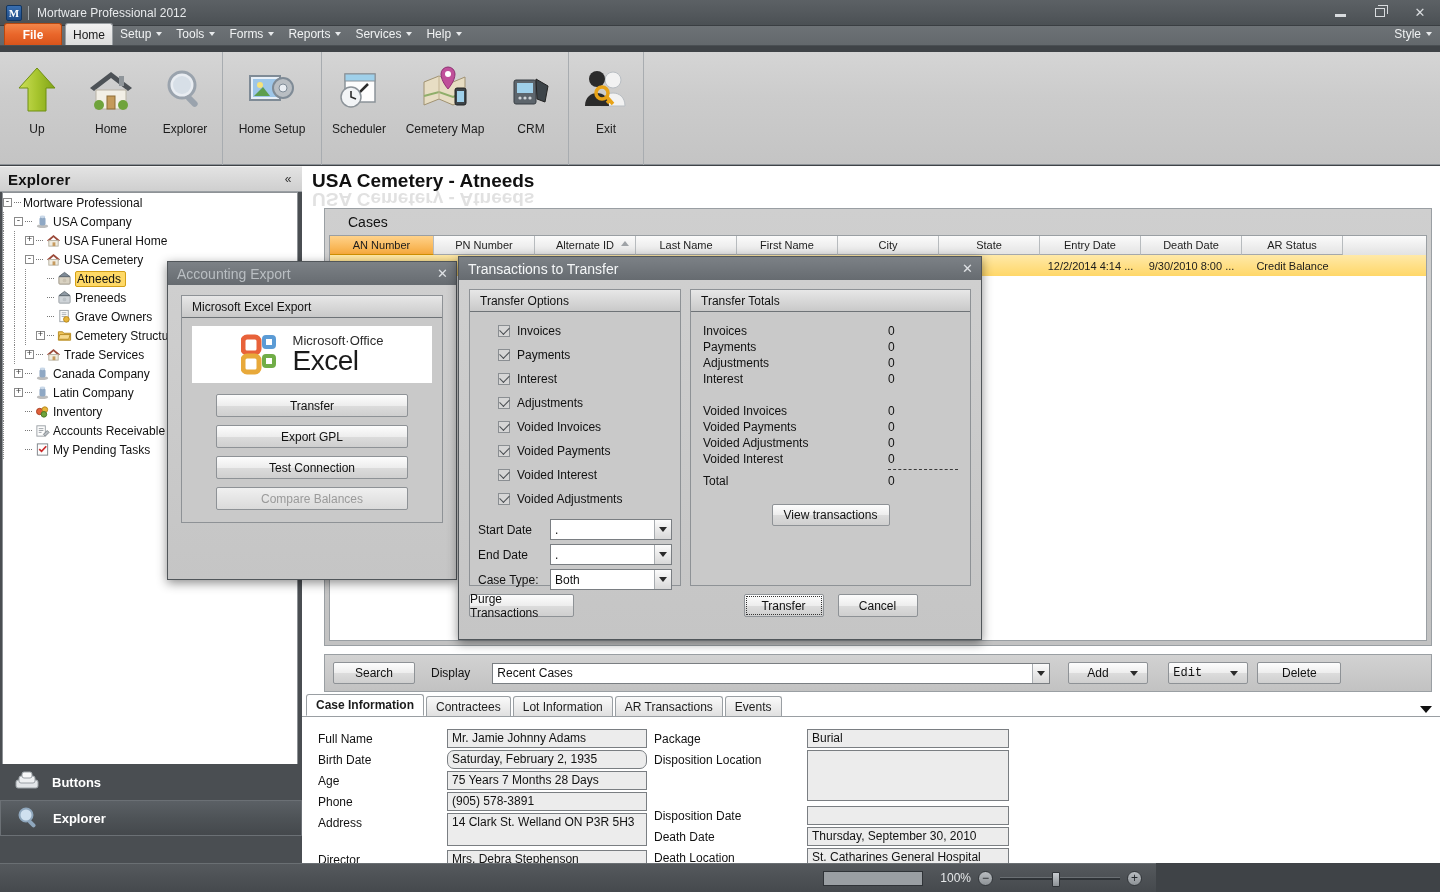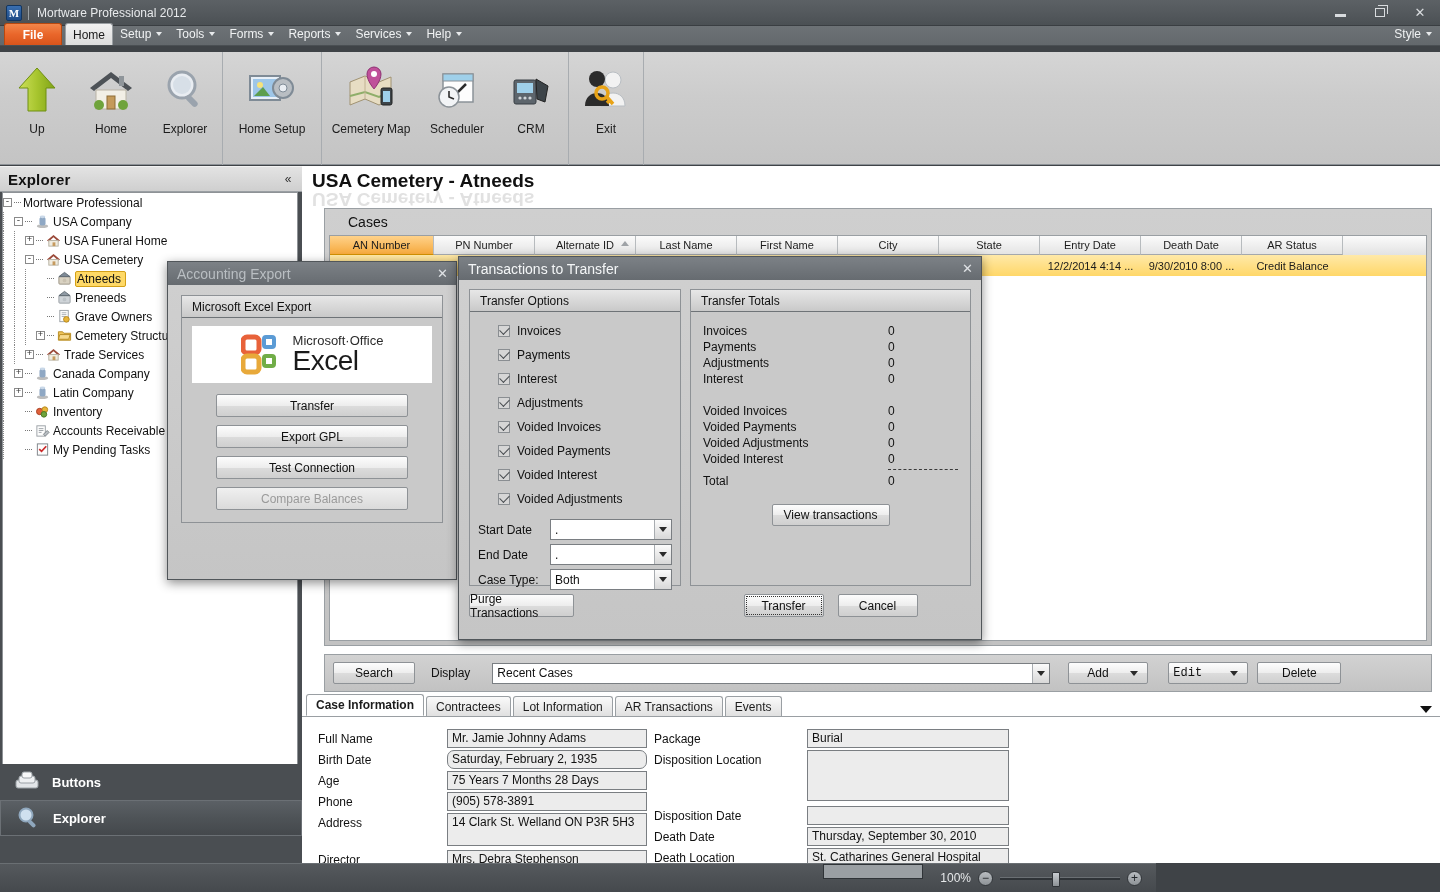--- a/index.html
+++ b/index.html
@@ -207,21 +207,21 @@
   .flabel { position:absolute; font-size:12px; color:#111; }
   .fbox {
     position:absolute; background:#ececec; border:1px solid #7a7e82;
     font-size:12px; color:#111; padding:1px 4px; display:flex; align-items:flex-start;
   }
 
   
   .statusbar {
     position:absolute; left:0; top:863px; width:1156px; height:29px;
     background: linear-gradient(to bottom,#55595d,#45494d);
-    border-top:1px solid #6a6f73; display:flex; 
+    border-top:1px solid #6a6f73; display:flex; align-items:center;
   }
   .status-progress {
     margin-left:auto; width:100px; height:15px; background:#9a9fa3;
     border:1px solid #2f3337;
   }
   .zoom-wrap { display:flex; align-items:center; gap:7px; margin:0 14px 0 14px; }
   .zoom-pct { color:#e6e8ea; font-size:12px; width:34px; text-align:right; }
   .zcircle { width:15px;height:15px;border-radius:50%;
     background: linear-gradient(to bottom,#b9bdc1,#8d9296); border:1px solid #33373b;
     display:flex;align-items:center;justify-content:center;color:#22262a;font-size:12px;line-height:11px;}
@@ -376,45 +376,45 @@
             <path d="M8 30 L17 21 L24 30 Z" fill="#5c9e4e"></path>
             <circle cx="37" cy="22" r="10" fill="#b9bec3" stroke="#7f8b96" stroke-width="2"></circle>
             <circle cx="37" cy="22" r="4" fill="#e9edf2" stroke="#7f8b96"></circle>
           </svg>
         </div>
         <div class="rlabel">Home Setup</div>
       </div>
     </div>
 
     <div class="rgroup">
+      <div class="rbtn">
+        <div class="ricon">
+          <svg width="48" height="48" viewBox="0 0 48 48">
+            <rect x="10" y="8" width="30" height="28" fill="#fdfdfd" stroke="#8b9298" stroke-width="1.5"></rect>
+            <rect x="10" y="8" width="30" height="7" fill="#9fd0ea" stroke="#8b9298"></rect>
+            <path d="M17 24 L22 29 L33 18" stroke="#2c2c2c" stroke-width="2.5" fill="none"></path>
+            <circle cx="16" cy="31" r="10" fill="#f2f4f6" stroke="#8b9298" stroke-width="1.5"></circle>
+            <path d="M16 25 L16 31 L21 33" stroke="#2c2c2c" stroke-width="1.6" fill="none"></path>
+          </svg>
+        </div>
+        <div class="rlabel">Scheduler</div>
+      </div>
       <div class="rbtn wide">
         <div class="ricon">
           <svg width="52" height="48" viewBox="0 0 52 48">
             <path d="M5 16 L20 10 L34 16 L46 11 L46 34 L34 39 L20 33 L5 39 Z" fill="#e7ddc3" stroke="#a09272"></path>
             <path d="M5 30 L20 26 L34 31 L46 26" stroke="#8fae6a" fill="none" stroke-width="2"></path>
             <path d="M20 10 L20 33" stroke="#c2b392" fill="none"></path>
             <path d="M22 8 a7 7 0 1 1 14 0 c0 7 -7 15 -7 15 s-7 -8 -7 -15 z" fill="#c0509a" stroke="#8e2f72"></path>
             <circle cx="29" cy="8" r="3" fill="#fff"></circle>
             <rect x="36" y="22" width="11" height="17" rx="2" fill="#3d4449" stroke="#222"></rect>
             <rect x="38" y="25" width="7" height="11" fill="#9fd0ea"></rect>
           </svg>
         </div>
         <div class="rlabel">Cemetery Map</div>
-      </div>
-      <div class="rbtn">
-        <div class="ricon">
-          <svg width="48" height="48" viewBox="0 0 48 48">
-            <rect x="10" y="8" width="30" height="28" fill="#fdfdfd" stroke="#8b9298" stroke-width="1.5"></rect>
-            <rect x="10" y="8" width="30" height="7" fill="#9fd0ea" stroke="#8b9298"></rect>
-            <path d="M17 24 L22 29 L33 18" stroke="#2c2c2c" stroke-width="2.5" fill="none"></path>
-            <circle cx="16" cy="31" r="10" fill="#f2f4f6" stroke="#8b9298" stroke-width="1.5"></circle>
-            <path d="M16 25 L16 31 L21 33" stroke="#2c2c2c" stroke-width="1.6" fill="none"></path>
-          </svg>
-        </div>
-        <div class="rlabel">Scheduler</div>
       </div>
       <div class="rbtn">
         <div class="ricon">
           <svg width="48" height="48" viewBox="0 0 48 48">
             <rect x="7" y="14" width="22" height="24" rx="2" fill="#5d656c" stroke="#393f44"></rect>
             <rect x="10" y="17" width="16" height="10" fill="#9fd0ea"></rect>
             <circle cx="13" cy="32" r="1.6" fill="#cfd4d8"></circle>
               <circle cx="18" cy="32" r="1.6" fill="#cfd4d8"></circle>
               <circle cx="23" cy="32" r="1.6" fill="#cfd4d8"></circle>
             <path d="M29 13 L41 20 L38 36 L30 33 Z" fill="#3d4449" stroke="#222"></path>

